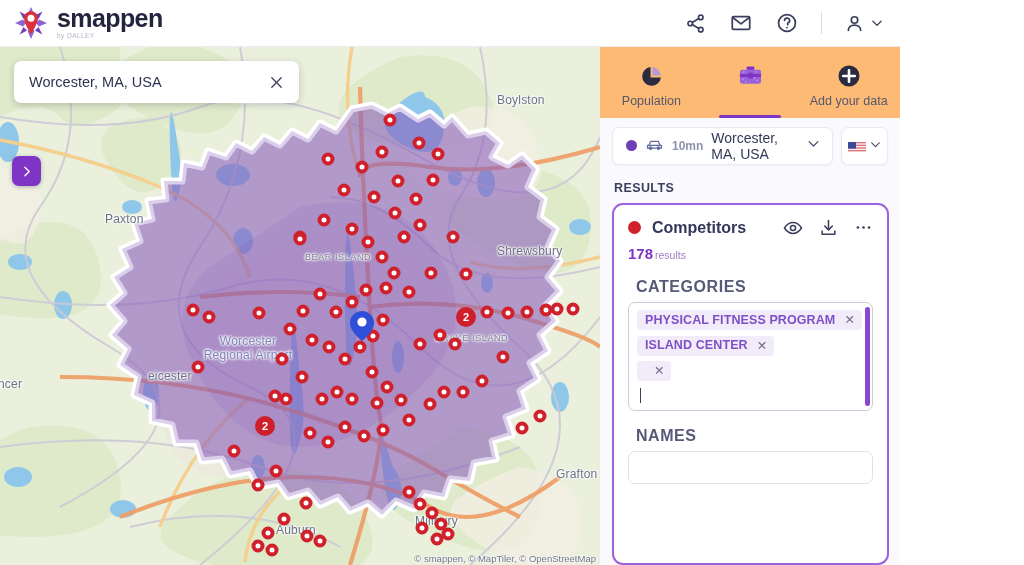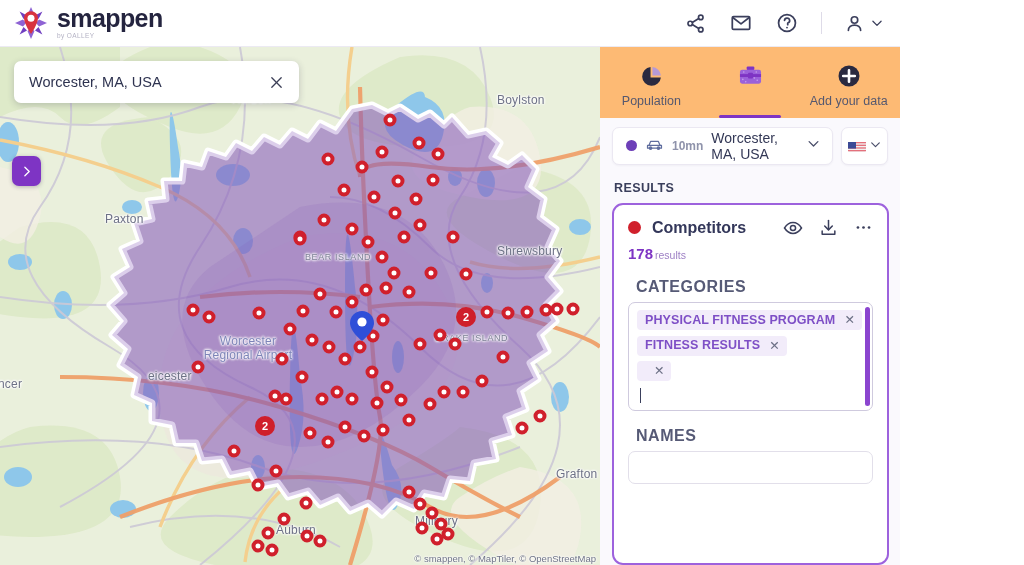--- a/index.html
+++ b/index.html
@@ -545,21 +545,21 @@
           <span>178</span><em>results</em>
         </div>
 
         <div class="flabel">CATEGORIES</div>
         <div class="chipbox">
           <div class="chiprow"><span class="chip">
             <span class="chip-t">PHYSICAL FITNESS PROGRAM</span>
             <span class="chip-x">✕</span>
           </span></div>
           <div class="chiprow"><span class="chip">
-            <span class="chip-t">FITNESS RESULTS</span>
+            <span class="chip-t">ISLAND CENTER</span>
             <span class="chip-x">✕</span>
           </span></div>
           <div class="chiprow"><span class="chip">
             <span class="chip-x">✕</span>
           </span></div>
           <div class="chiprow"><span class="caret"></span></div>
         </div>
 
         <div class="flabel">NAMES</div>
         <input class="nameinput" placeholder="" style="">

